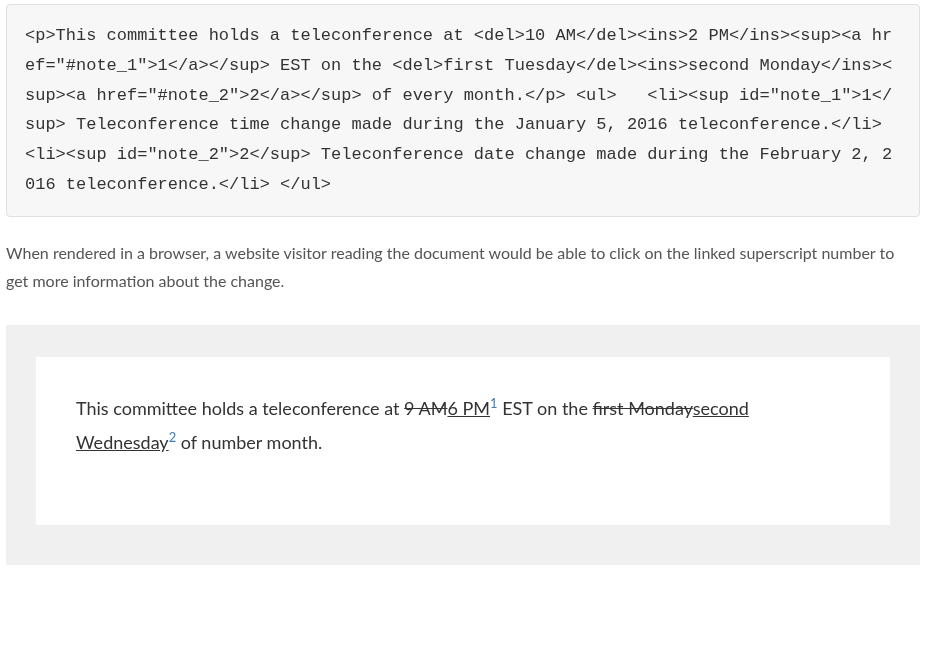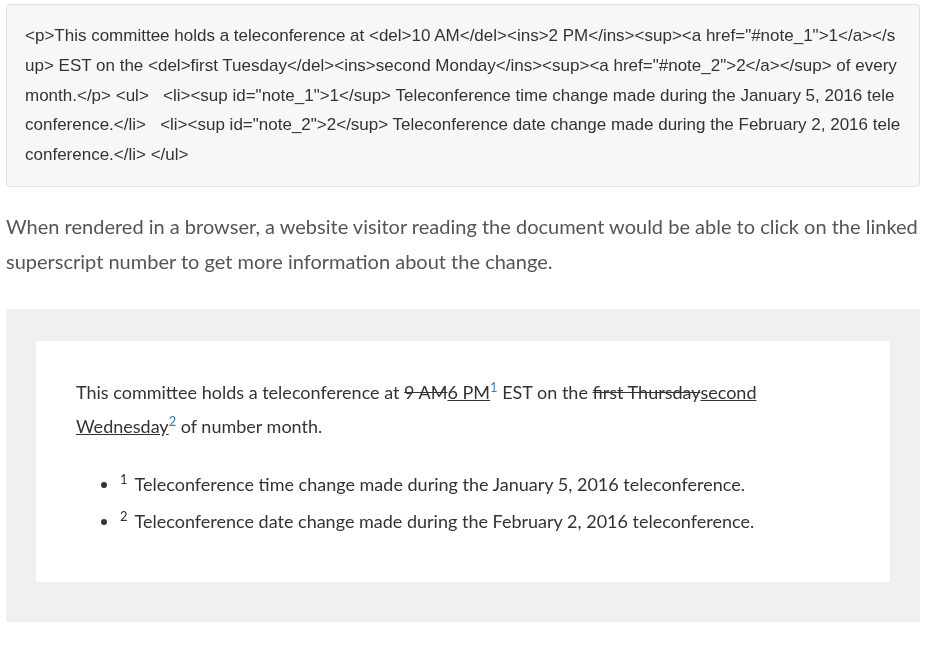--- a/index.html
+++ b/index.html
@@ -14,32 +14,32 @@
       font-size: 18px;
       line-height: 1.6;
       padding: 4px 6px;
     }
     .code-block {
       background: #f7f7f7;
       border: 1px solid #e0e0e0;
       border-radius: 4px;
       padding: 16px 18px;
       margin-bottom: 22px;
-      font-family: Liberation Sans, sans-serif;
+      font-family: Liberation Mono, monospace;
       font-size: 17px;
       line-height: 1.75;
       color: #333;
       white-space: pre-wrap;
       word-break: break-all;
     }
     .description {
       color: #555;
       margin-bottom: 30px;
       line-height: 1.75;
-      font-size: 20px;
+      font-size: 16px;
     }
     .rendered-outer {
       background: #f0f0f0;
       padding: 32px 30px 40px 30px;
     }
     .rendered-inner {
       background: #ffffff;
       padding: 34px 40px 40px 40px;
     }
     .rendered-paragraph {
@@ -81,24 +81,16 @@
 </head>
 <body>
 
 <div class="code-block">&lt;p&gt;This committee holds a teleconference at &lt;del&gt;10 AM&lt;/del&gt;&lt;ins&gt;2 PM&lt;/ins&gt;&lt;sup&gt;&lt;a href="#note_1"&gt;1&lt;/a&gt;&lt;/sup&gt; EST on the &lt;del&gt;first Tuesday&lt;/del&gt;&lt;ins&gt;second Monday&lt;/ins&gt;&lt;sup&gt;&lt;a href="#note_2"&gt;2&lt;/a&gt;&lt;/sup&gt; of every month.&lt;/p&gt; &lt;ul&gt;   &lt;li&gt;&lt;sup id="note_1"&gt;1&lt;/sup&gt; Teleconference time change made during the January 5, 2016 teleconference.&lt;/li&gt;   &lt;li&gt;&lt;sup id="note_2"&gt;2&lt;/sup&gt; Teleconference date change made during the February 2, 2016 teleconference.&lt;/li&gt; &lt;/ul&gt;</div>
 
 <p class="description">When rendered in a browser, a website visitor reading the document would be able to click on the linked superscript number to get more information about the change.</p>
 
 <div class="rendered-outer">
   <div class="rendered-inner">
     <p class="rendered-paragraph">
-      <span>This committee holds a teleconference at </span><del>9 AM</del><ins>6 PM</ins><sup><a href="#note_1">1</a></sup><span> EST on the </span><del>first Thursday</del><ins>second Wednesday</ins><sup><a href="#note_2">2</a></sup><span> of number month.</span>
+      <span>This committee holds a teleconference at </span><del>9 AM</del><ins>6 PM</ins><sup><a href="#note_1">1</a></sup><span> EST on the </span><del>first Monday</del><ins>second Wednesday</ins><sup><a href="#note_2">2</a></sup><span> of number month.</span>
     </p>
-    <ul class="notes-list">
-      <li>
-        <sup id="note_1">1</sup><span> Teleconference time change made during the January 5, 2016 teleconference.</span>
-      </li>
-      <li>
-        <sup id="note_2">2</sup><span> Teleconference date change made during the February 2, 2016 teleconference.</span>
-      </li>
-    </ul>
   </div>
 </div>
 
 </body></html>

